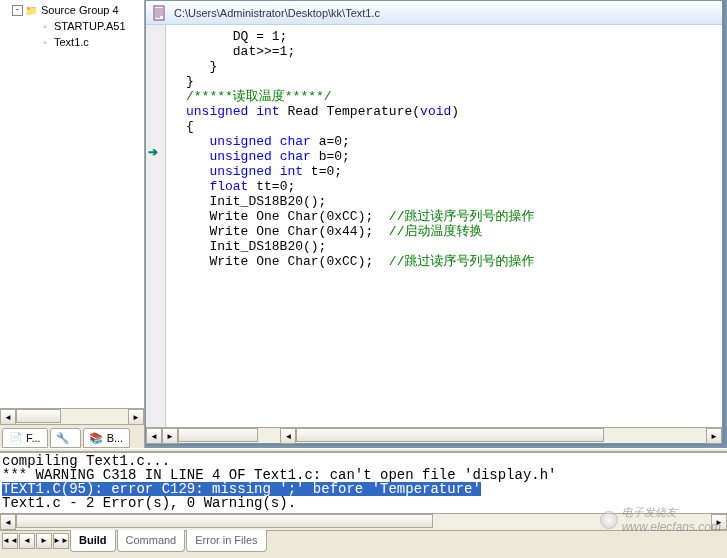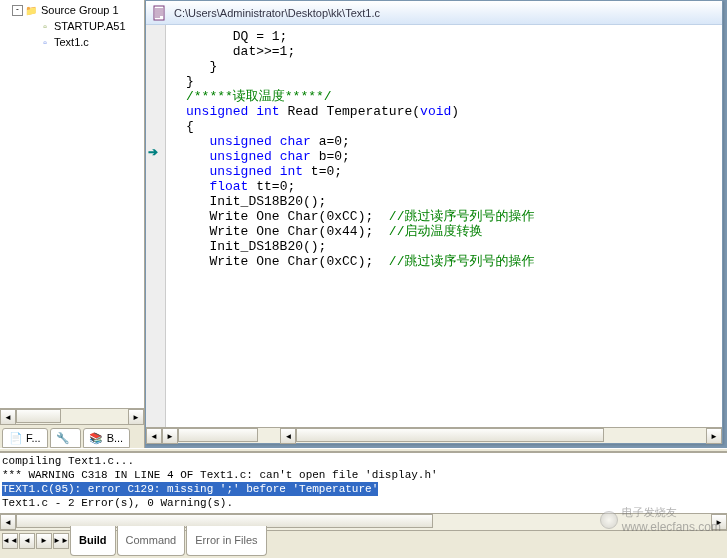--- a/index.html
+++ b/index.html
@@ -30,41 +30,41 @@
 .code-body { flex: 1; display: flex; overflow: hidden; }
 .gutter { width: 20px; background: #eee; border-right: 1px solid #ccc; position: relative; }
 .arrow-marker { position: absolute; left: 2px; top: 120px; color: #008080; font-size: 12px; font-weight: bold; }
 .code-text { flex: 1; font-family: "Courier New", monospace; font-size: 13px; line-height: 15px; padding: 4px 20px; white-space: pre; overflow: hidden; }
 .kw { color: #0000ff; }
 .cmt { color: #008000; }
 .code-hscroll { height: 16px; border-top: 1px solid #aca899; display: flex; background: #ece9d8; }
 .code-hscroll .scroll-thumb { width: 80px; margin-left: 0; }
 .splitter { height: 4px; background: #ece9d8; border-top: 1px solid #fff; border-bottom: 1px solid #aca899; cursor: ns-resize; }
 .output-panel { background: #fff; height: 62px; border: 1px solid #aca899; border-left: none; border-right: none; overflow: hidden; }
-.output-text { font-family: "Courier New", monospace; font-size: 11px; line-height: 14px; padding: 1px 2px; white-space: pre; }
+.output-text { font-family: "Courier New", monospace; font-size: 14px; line-height: 14px; padding: 1px 2px; white-space: pre; }
 .highlight-line { background: #316ac5; color: #fff; display: inline-block; }
 .bottom-hscroll { height: 16px; background: #ece9d8; display: flex; }
 .bottom-tabs { height: 20px; background: #ece9d8; display: flex; align-items: center; padding-left: 2px; border-top: 1px solid #aca899; }
 .btab-nav { width: 16px; height: 16px; border: 1px solid #aca899; background: linear-gradient(#fff,#e4e2d8); display: flex; align-items: center; justify-content: center; font-size: 8px; cursor: pointer; margin-right: 1px; }
-.btab { height: 30px; padding: 2px 8px; border: 1px solid #aca899; border-top: none; border-bottom-left-radius: 4px; border-bottom-right-radius: 4px; background: #fff; font-size: 11px; cursor: pointer; margin-right: 1px; display: flex; align-items: center; }
+.btab { height: 22px; padding: 2px 8px; border: 1px solid #aca899; border-top: none; border-bottom-left-radius: 4px; border-bottom-right-radius: 4px; background: #fff; font-size: 11px; cursor: pointer; margin-right: 1px; display: flex; align-items: center; }
 .btab.inactive { background: #ffffff; color: #666; }
-.watermark { position: absolute; right: 6px; bottom: 24px; opacity: .5; display: flex; align-items: center; gap: 4px; font-size: 11px; color: #666; pointer-events: none; }
+.watermark { position: absolute; right: 6px; bottom: 24px; opacity: .5; display: flex; align-items: center; gap: 4px; font-size: 11px; color: #666; pointer-events: none; font-style: italic; }
 .watermark-logo { width: 18px; height: 18px; border-radius: 50%; background: radial-gradient(circle,#fff,#bbb); border: 1px solid #999; }
 </style>
 </head>
 <body>
 
 <div class="main-area">
   <div class="left-panel">
     <div class="tree-area">
       <div class="tree-item">
         <span class="tree-indent" style="width:8px"></span>
         <span class="tree-toggle">-</span>
         <span class="tree-icon folder-icon">📁</span>
-        <span>Source Group 1</span>
+        <span>Source Group 4</span>
       </div>
       <div class="tree-item">
         <span class="tree-indent" style="width:34px"></span>
         <span class="tree-icon asm-icon">▫</span>
         <span>STARTUP.A51</span>
       </div>
       <div class="tree-item">
         <span class="tree-indent" style="width:34px"></span>
         <span class="tree-icon c-icon">▫</span>
         <span>Text1.c</span>

